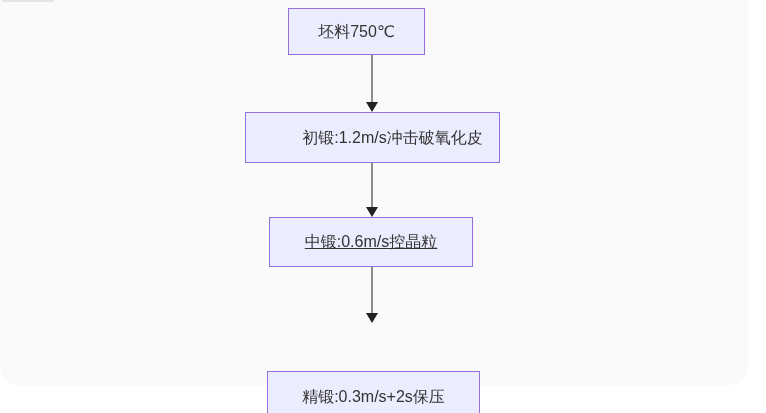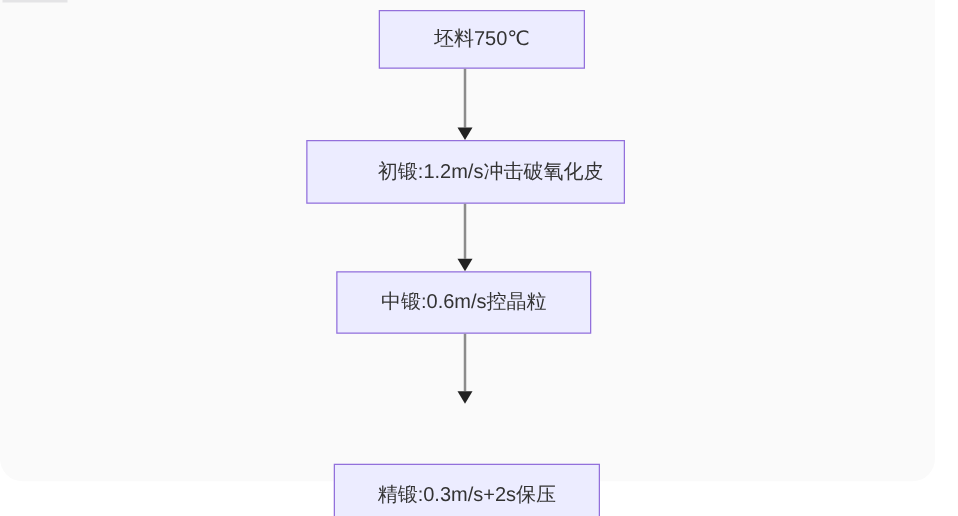--- a/index.html
+++ b/index.html
@@ -26,23 +26,23 @@
     display: flex;
     align-items: center;
     justify-content: center;
     background: #ECECFF;
     border: 1.5px solid #9370DB;
     color: #333333;
     font-size: 16px;
     line-height: 1.2;
     white-space: nowrap;
   }
-  .node-1 { left: 303px; top: 8px;   width: 165px; height: 47px; }
+  .node-1 { left: 288px; top: 8px;   width: 137px; height: 47px; }
   .node-2 { left: 245px; top: 112px; width: 255px; height: 51px; padding-left: 40px; }
-  .node-3 { left: 269px; top: 217px; width: 204px; height: 50px; }
+  .node-3 { left: 269px; top: 217px; width: 204px; height: 50px; text-decoration: underline; }
   .node-4 { left: 267px; top: 323px; width: 213px; height: 51px; margin-top: 48px; }
   .flow-arrow {
     position: absolute;
     left: 365px;
     width: 13px;
     display: flex;
     flex-direction: column;
     align-items: center;
   }
   .arrow-1 { top: 55px;  height: 57px; }

